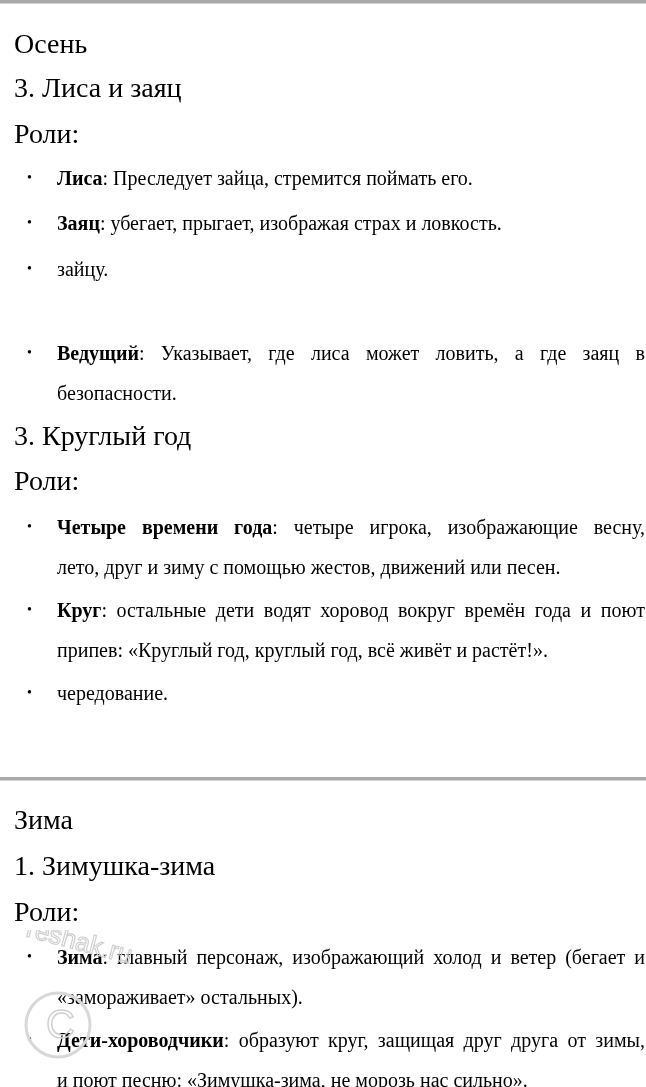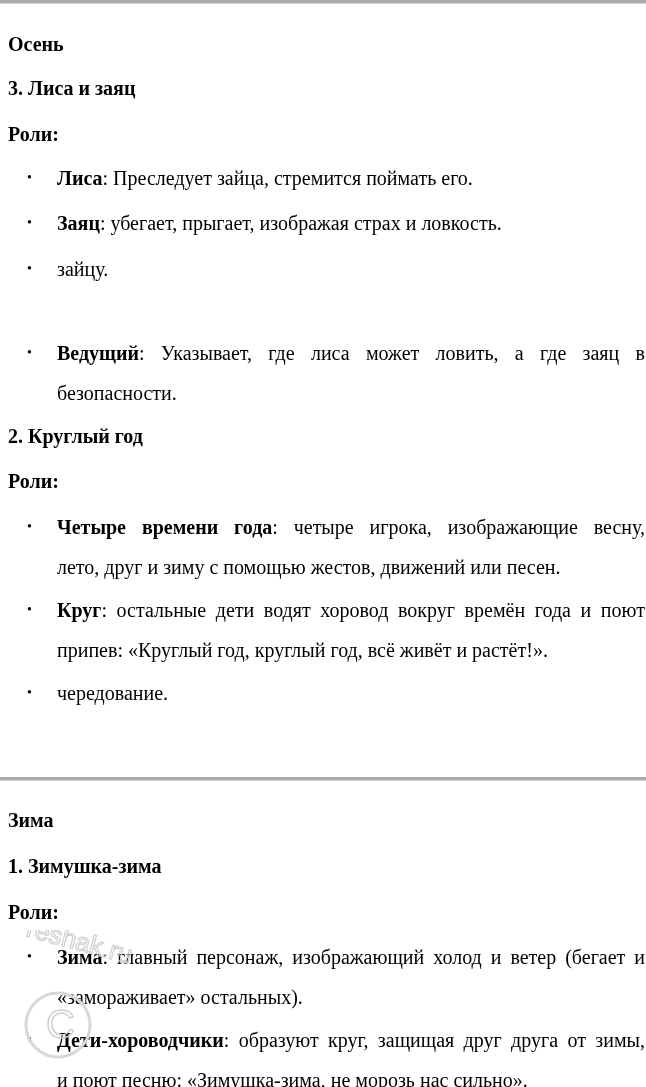--- a/index.html
+++ b/index.html
@@ -1,21 +1,21 @@
 <!DOCTYPE html>
 <html><head>
 <meta charset="utf-8">
 <style>
   html, body { margin: 0; padding: 0; background: #ffffff; }
   body {
     width: 646px; height: 1087px; overflow: hidden; position: relative;
     font-family: "Liberation Serif", serif; color: #000; font-size: 20px;
   }
   .hr { position: absolute; left: 0; width: 646px; height: 3px; background: #a9a9a9; border-bottom: 1px solid #d4d4d4; }
-  .h { position: absolute; left: 8px; font-weight: bold; font-size: 20px; line-height: 24px; white-space: nowrap; }
+  .h { position: absolute; left: 14px; font-weight: normal; font-size: 28px; line-height: 24px; white-space: nowrap; }
   .li { position: absolute; left: 57px; width: 588px; font-size: 20px; line-height: 40px; text-align: justify; }
   .li .bullet { position: absolute; left: -30px; top: 0; width: 10px; font-size: 14px; }
   .li b { font-weight: bold; margin-top: 36px; }
   .li .line1 { text-align-last: justify; display: block; }
   .wm { position: absolute; left: 18px; top: 930px; width: 130px; height: 150px; pointer-events: none; }
 </style>
 </head>
 <body>
 
 <div class="hr" style="top:0px;"></div>
@@ -35,21 +35,21 @@
 <div class="li" style="top:249px;">
   <span class="bullet">•</span>
   <span>зайцу.</span>
 </div>
 <div class="li" style="top:333px;">
   <span class="bullet">•</span>
   <span class="line1"><b>Ведущий</b><span>: Указывает, где лиса может ловить, а где заяц в</span></span>
   <span>безопасности.</span>
 </div>
 
-<div class="h" style="top:424px;">2. Круглый год</div>
+<div class="h" style="top:424px;">3. Круглый год</div>
 <div class="h" style="top:469px;">Роли:</div>
 
 <div class="li" style="top:507px;">
   <span class="bullet">•</span>
   <span class="line1"><b>Четыре времени года</b><span>: четыре игрока, изображающие весну,</span></span>
   <span>лето, друг и зиму с помощью жестов, движений или песен.</span>
 </div>
 <div class="li" style="top:590px;">
   <span class="bullet">•</span>
   <span class="line1"><b>Круг</b><span>: остальные дети водят хоровод вокруг времён года и поют</span></span>

